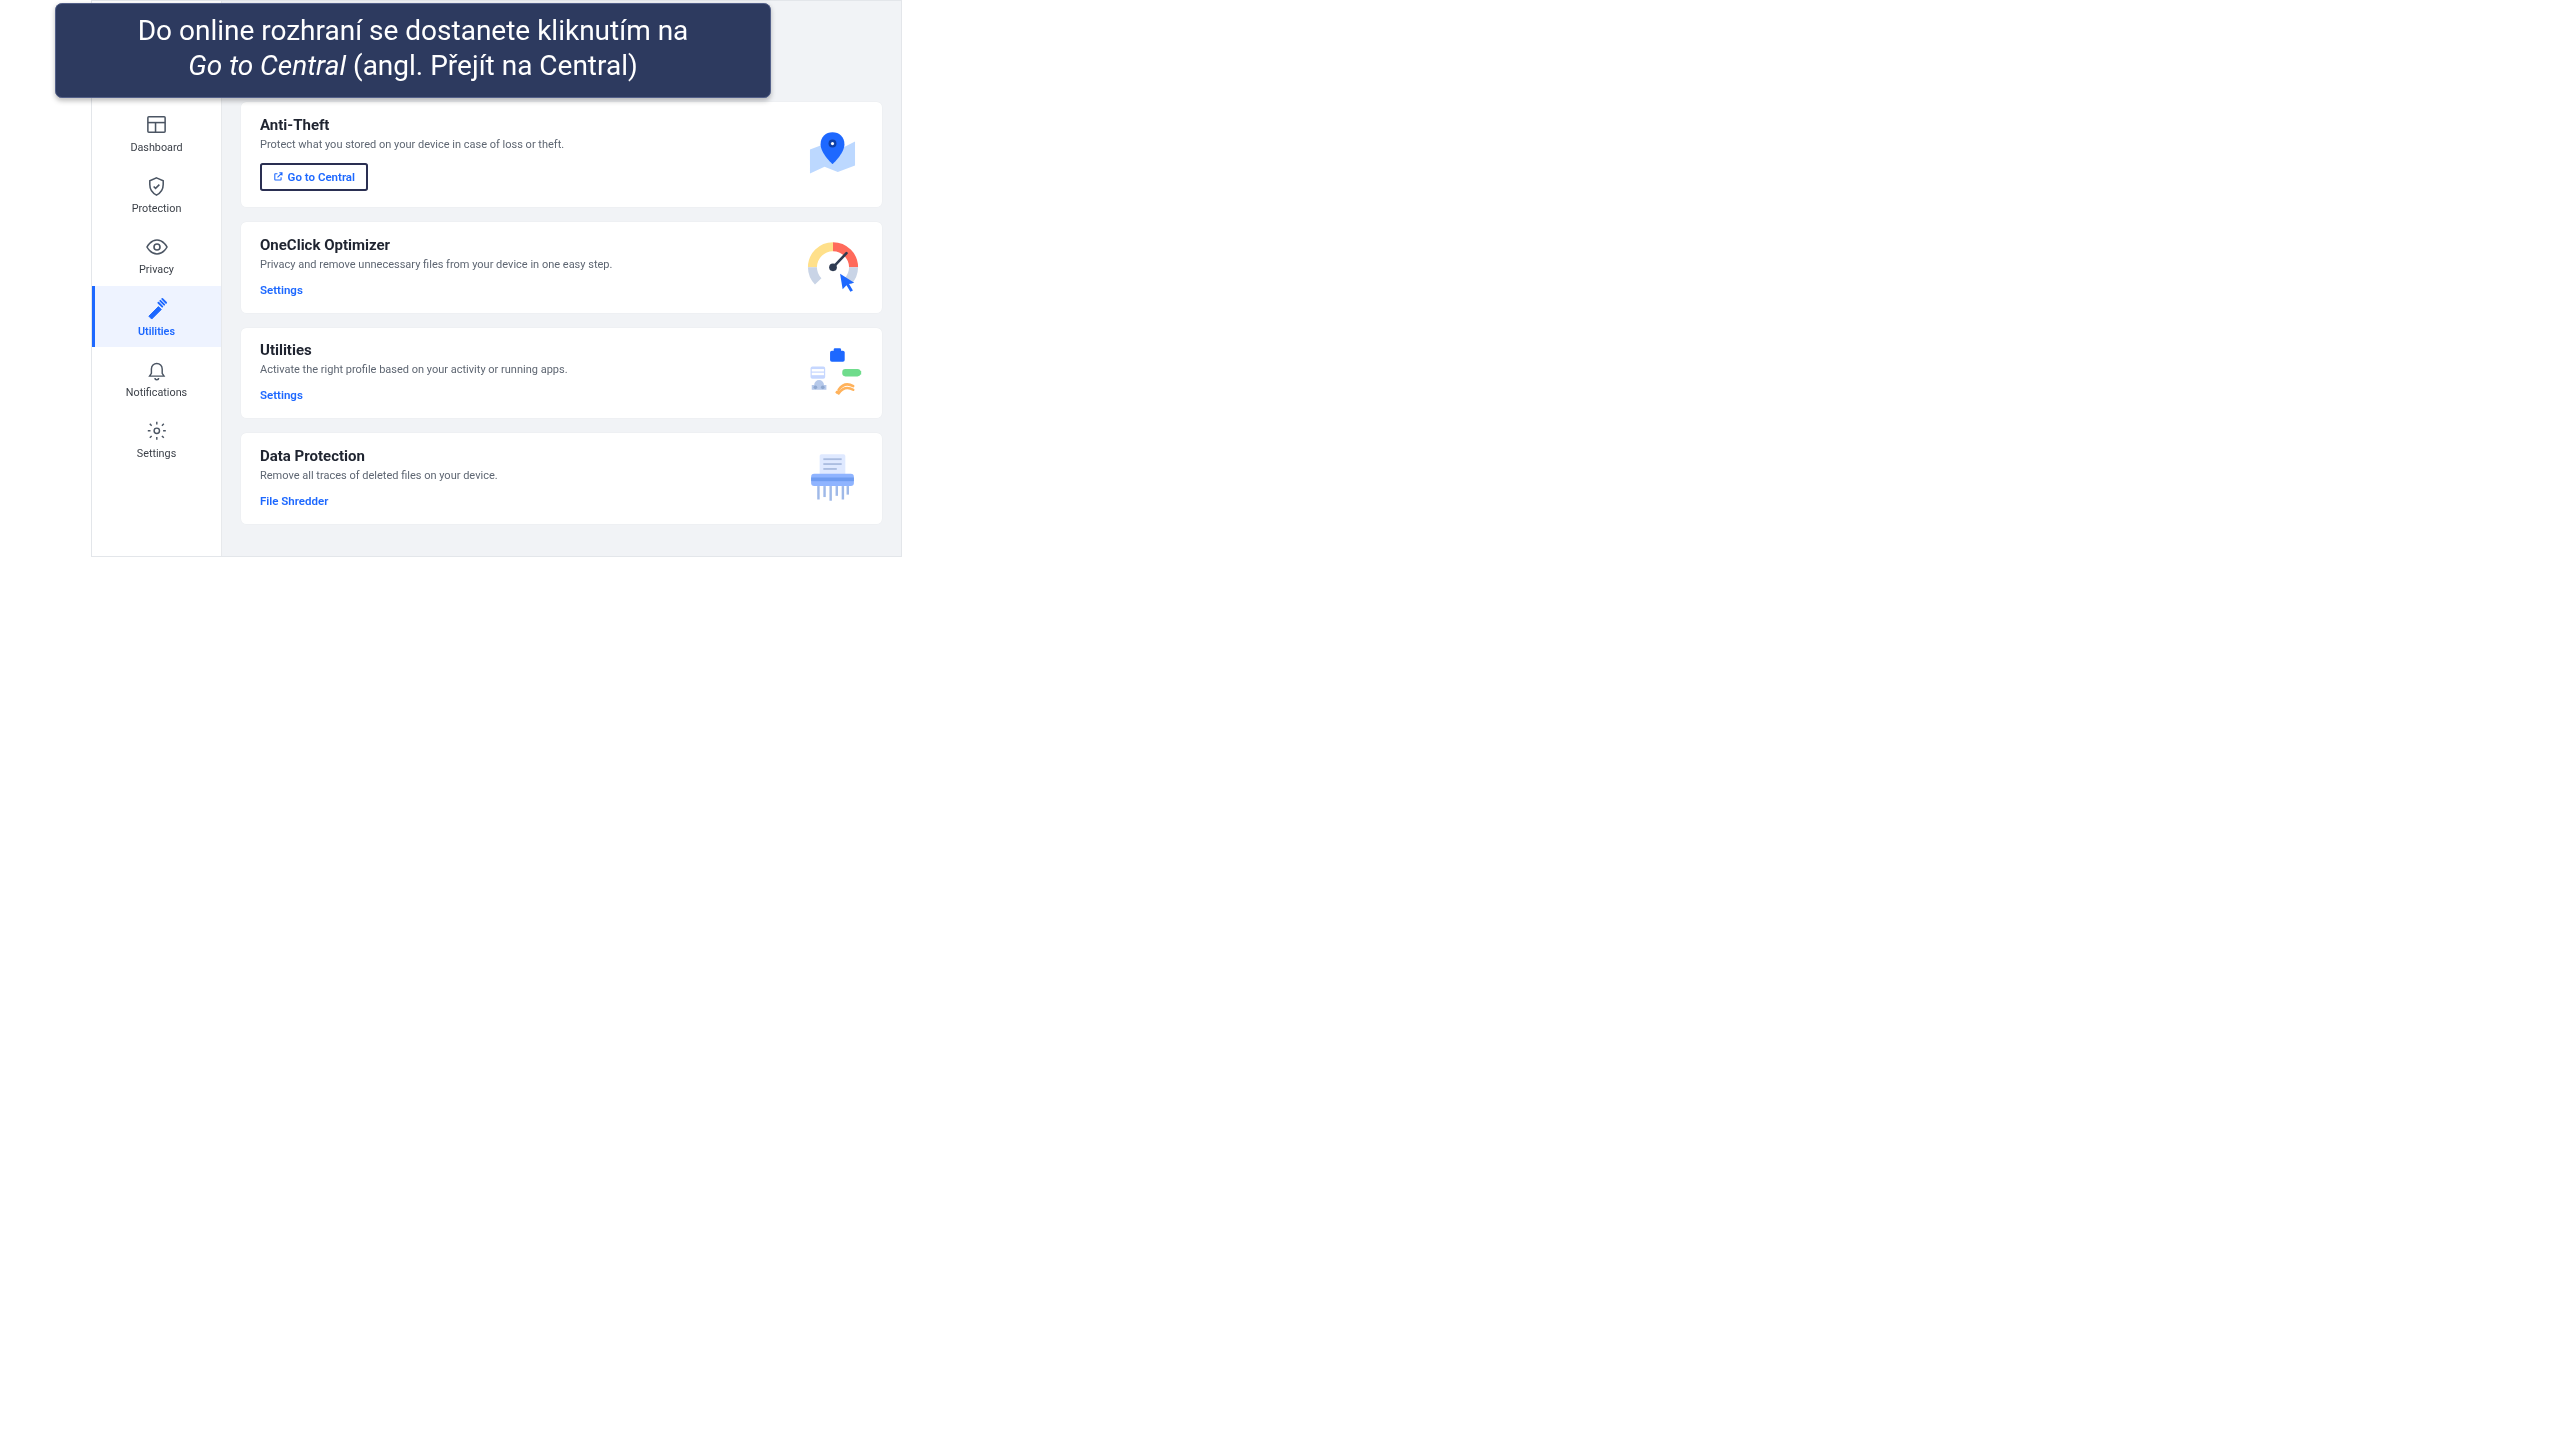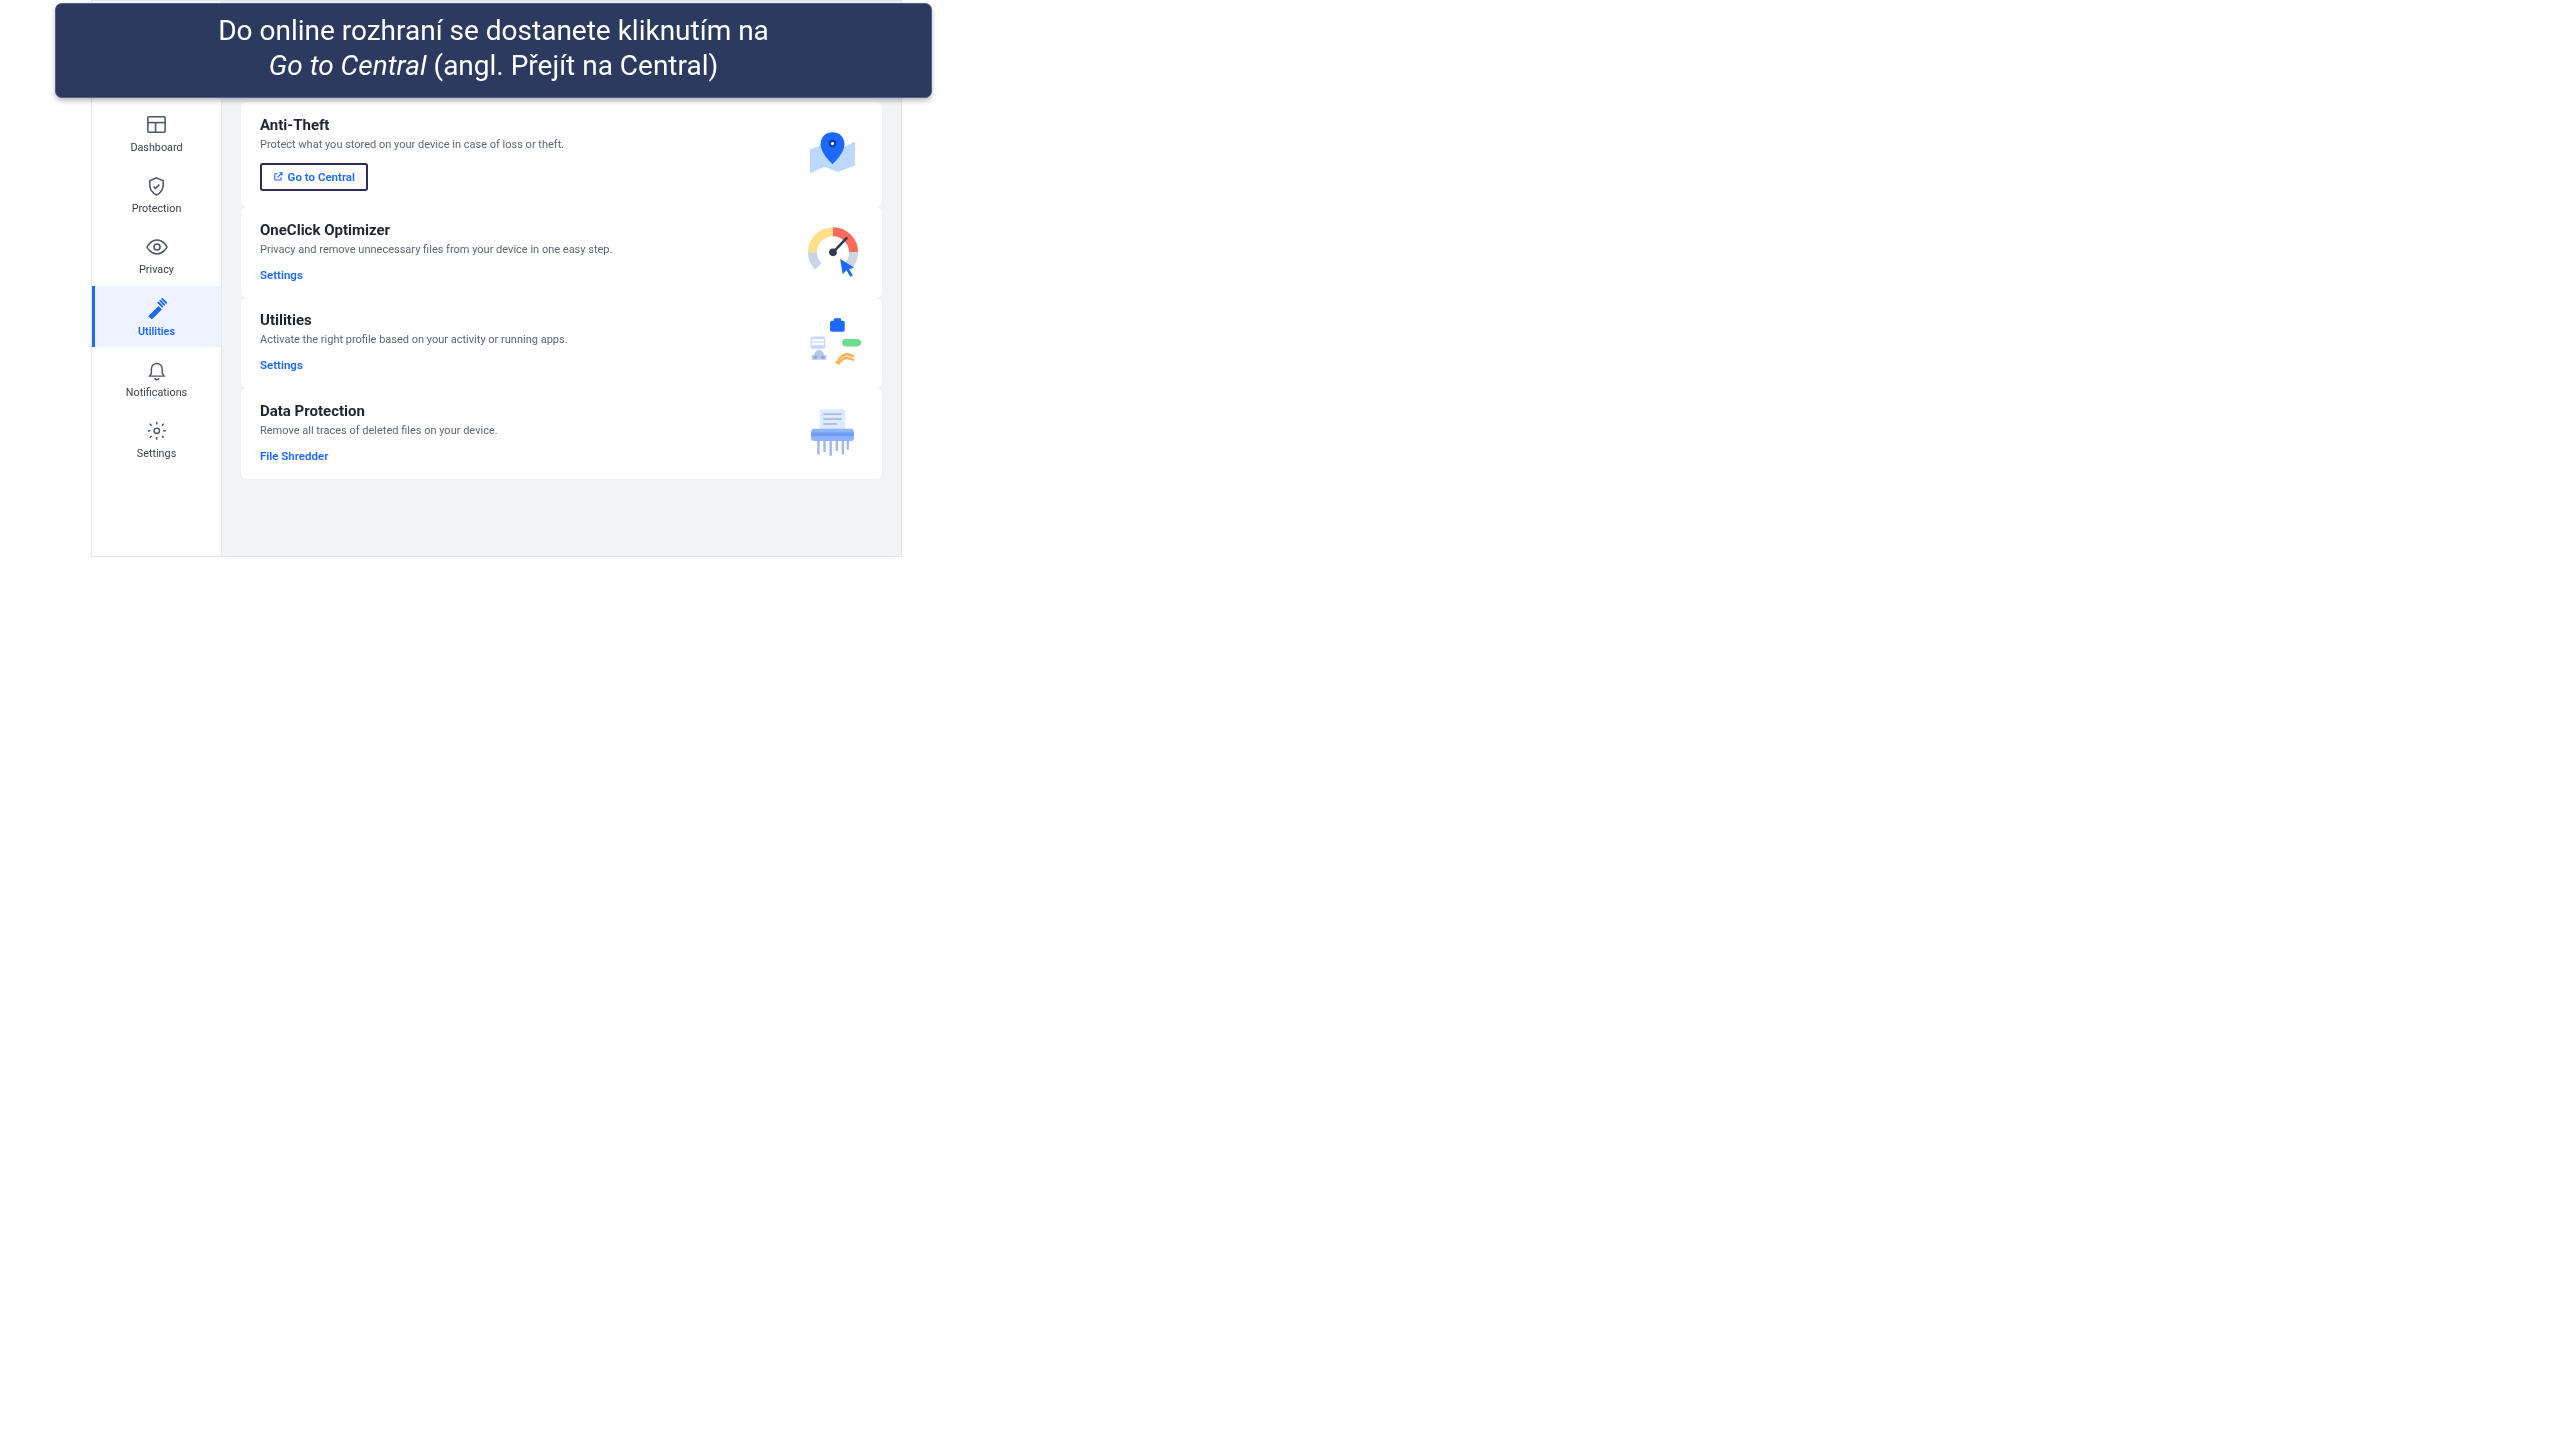--- a/index.html
+++ b/index.html
@@ -7,21 +7,21 @@
     font-family: -apple-system, BlinkMacSystemFont, "Segoe UI", Roboto, Arial, sans-serif;
     background: #fff;
     width: 988px;
     height: 557px;
     overflow: hidden;
     position: relative;
   }
   .banner {
     position: absolute;
     top: 2.7px; left: 55px;
-    width: 877px;
+    width: 716px;
     background: #2d3a5f;
     border: 1.4px solid #536089;
     border-radius: 6.8px;
     color: #fff;
     text-align: center;
     padding: 9.5px 27px 13.5px;
     font-size: 28px;
     line-height: 1.25;
     box-shadow: 0 2.7px 5.4px rgba(0,0,0,.25);
     z-index: 10;
@@ -63,20 +63,21 @@
   .nav-item.active svg { stroke:#1d68ff; fill:#1d68ff; }
   .content {
     flex: 1;
     padding: 101px 19px 0 19px;
     overflow-y: auto;
   }
   .card {
     background:#fff;
     border-radius: 5.4px;
     padding: 13.5px 19px 16px;
+    margin-bottom: 15px;
     display:flex; justify-content: space-between; align-items:center;
     box-shadow: 0 0 0 0.7px rgba(0,0,0,.02);
   }
   .card .txt { flex:1; }
   .card h3 { font-size: 15px; font-weight: 700; color:#1f2430; margin-bottom:4px; }
   .card p { font-size: 11px; color:#5e6672; margin-bottom: 12px; }
   .card .action {
     font-size: 11.5px; font-weight: 600; color:#1d68ff; cursor:pointer;
     display:inline-flex; align-items:center; gap:4px;
   }

